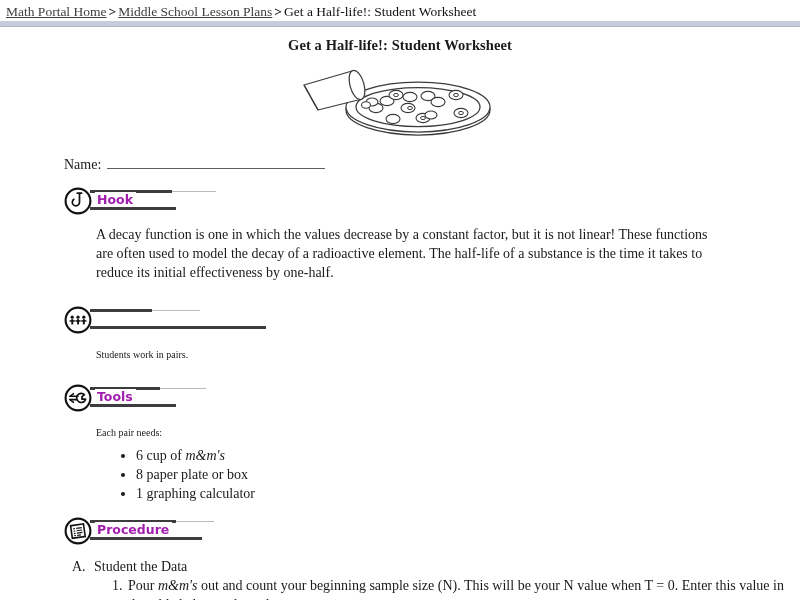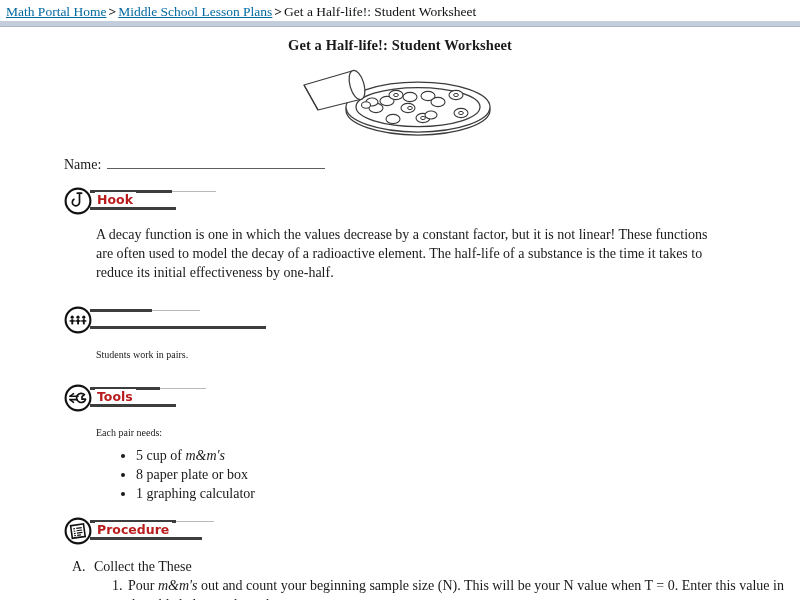--- a/index.html
+++ b/index.html
@@ -19,21 +19,21 @@
 
   
   .breadcrumb-bar {
     padding: 4px 0 0 6px;
     font-size: 13.5px;
     line-height: 1.15;
     white-space: nowrap;
     color: #111111;
   }
   .crumb-link {
-    color: #0369a1;
+    color: #404040;
     text-decoration: underline;
     cursor: pointer;
   }
   .crumb-sep {
     display: inline-block;
     padding: 0 2px;
     font-weight: bold;
     color: #111;
   }
   .crumb-current {
@@ -89,21 +89,21 @@
     width: 28px;
     height: 28px;
   }
   .sh-label {
     position: absolute;
     left: 31px;
     top: 5px;
     font-family: "DejaVu Sans", "Liberation Sans", sans-serif;
     font-size: 12.5px;
     font-weight: bold;
-    color: #b91c1c;
+    color: #a21caf;
     background: #fff;
     padding: 0 3px 0 2px;
     z-index: 2;
     white-space: nowrap;
   }
   .sh-rule-top {
     position: absolute;
     left: 26px;
     top: 3px;
     height: 3px;
@@ -279,21 +279,21 @@
     <path d="M6 15.6 L9.5 18.4" stroke="#111" stroke-width="1.5" stroke-linecap="round"></path>
     <path d="M20.4 10.6 a4.6 4.6 0 1 0 1.2 4.6 L18 15.2 L18 12.6 Z" fill="none" stroke="#111" stroke-width="1.7" stroke-linejoin="round"></path>
   </svg>
   <div class="sh-rule-top" style="width:70px;"></div>
   <div class="sh-rule-top-fade" style="left:96px;width:46px;"></div>
   <div class="sh-rule-bot" style="width:86px;"></div>
   <span class="sh-label">Tools</span>
 </div>
 <div class="body-sub">Each pair needs:</div>
 <ul class="tools-list">
-  <li><span>5 cup of </span><i>m&amp;m's</i></li>
+  <li><span>6 cup of </span><i>m&amp;m's</i></li>
   <li><span>8 paper plate or box</span></li>
   <li><span>1 graphing calculator</span></li>
 </ul>
 
 <div class="section-header" style="">
   <svg class="sh-icon" viewBox="0 0 28 28">
     <circle cx="14" cy="14" r="12.4" fill="#fff" stroke="#111" stroke-width="2.1"></circle>
     <rect x="7.4" y="7.8" width="13" height="12.6" fill="#fff" stroke="#111" stroke-width="1.6" transform="rotate(-8 14 14)"></rect>
     <g stroke="#111" stroke-width="1.15" transform="rotate(-8 14 14)">
       <path d="M9.6 11.2 L11.3 11.2"></path>
@@ -308,19 +308,19 @@
   </svg>
   <div class="sh-rule-top" style="width:86px;"></div>
   <div class="sh-rule-top-fade" style="left:112px;width:38px;"></div>
   <div class="sh-rule-bot" style="width:112px;"></div>
   <span class="sh-label">Procedure</span>
 </div>
 
 <div class="proc-outer">
   <div class="proc-a">
     <span class="proc-a-marker">A.</span>
-    <span>Collect the These</span>
+    <span>Student the Data</span>
   </div>
   <ol class="proc-steps">
     <li><span>Pour </span><i>m&amp;m's</i><span> out and count your beginning sample size (N). This will be your N value when T = 0. Enter this value in the table below and put the </span></li>
 
   </ol>
 </div>
 
 </body></html>

